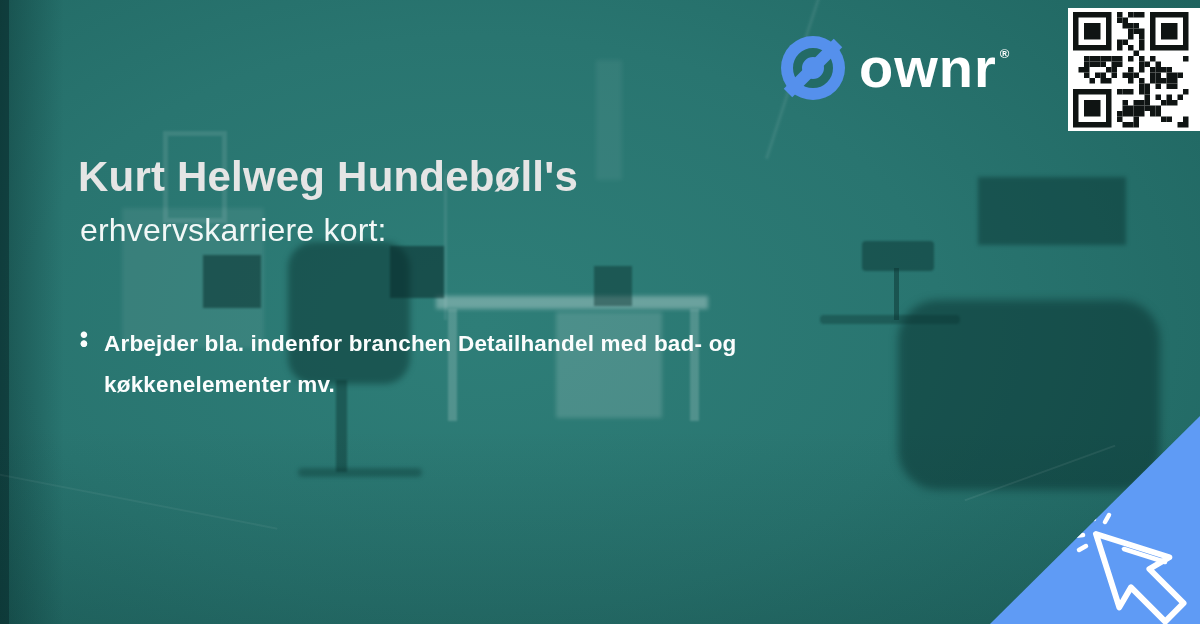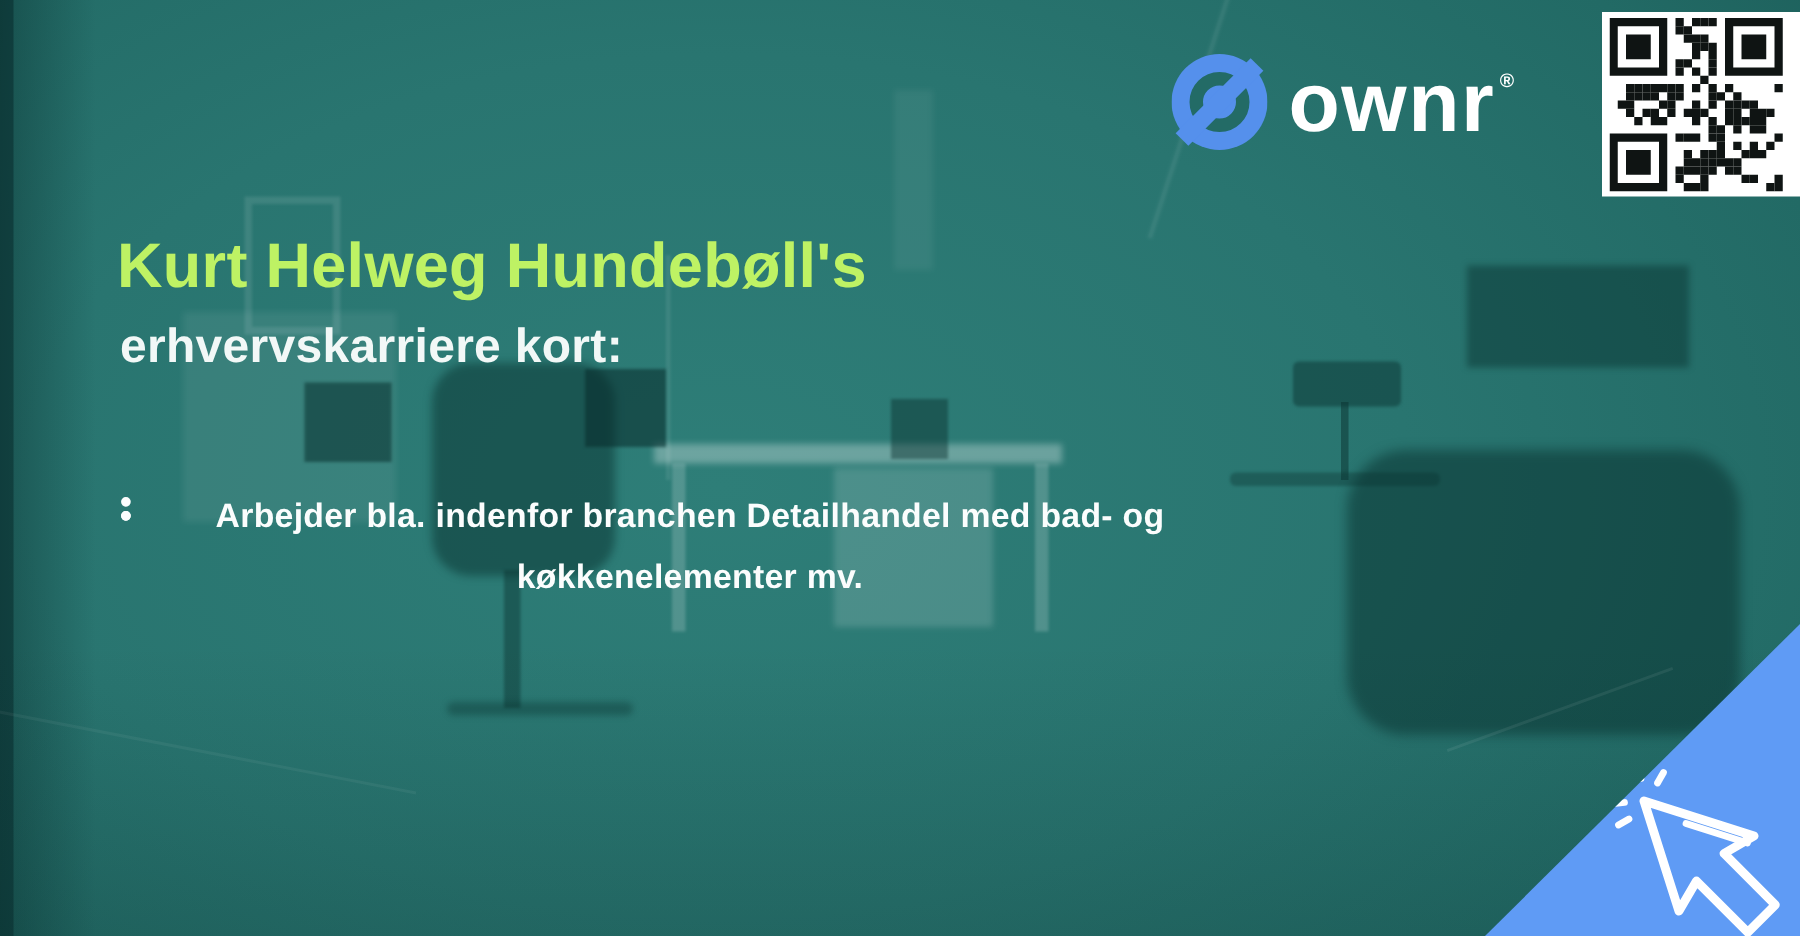--- a/index.html
+++ b/index.html
@@ -1,21 +1,21 @@
 <!DOCTYPE html>
 <html><head>
 <meta charset="utf-8">
 <style>
   html,body{margin:0;padding:0;}
   body{
     width:1200px;height:624px;overflow:hidden;position:relative;
     font-family:"Liberation Sans","DejaVu Sans",sans-serif;
     background:#256F6A;
   }
-  .card{position:absolute;inset:0;overflow:hidden;text-align:center;}
+  .card{position:absolute;inset:0;overflow:hidden;}
 
   
   .bg{
     position:absolute;inset:0;
     background:
       radial-gradient(1150px 720px at 40% 52%, #2E7E78 0%, #297570 40%, #226A65 68%, #1B5B57 88%, #15504D 100%);
   }
   .bg .shape{position:absolute;}
   .left-band{left:0;top:0;width:64px;height:100%;
     background:linear-gradient(90deg, rgba(6,42,42,.42), rgba(6,42,42,0));}
@@ -80,25 +80,25 @@
   
   .qr{
     position:absolute;left:1068px;top:8px;width:132px;height:123px;
     background:#FFFFFF;overflow:hidden;
   }
   .qr svg{position:absolute;left:5px;top:4px;}
 
   
   .title{
     position:absolute;left:78px;top:153px;margin:0;
-    color:#bef264;font-size:42px;font-weight:700;letter-spacing:.2px;
+    color:#e5e5e5;font-size:42px;font-weight:700;letter-spacing:.2px;
   }
   .subtitle{
     position:absolute;left:80px;top:212px;margin:0;
-    color:#F2F8F7;font-size:32px;font-weight:700;letter-spacing:.2px;
+    color:#F2F8F7;font-size:32px;font-weight:400;letter-spacing:.2px;
   }
   .bullets{
     position:absolute;left:80px;top:314px;width:736px;margin:0;padding:0;
     list-style:none;
   }
   .bullets li{
     position:relative;padding-left:24px;margin-bottom:9px;
     color:#FBFDFD;font-size:22.5px;font-weight:700;line-height:41px;
     letter-spacing:.2px;
   }

